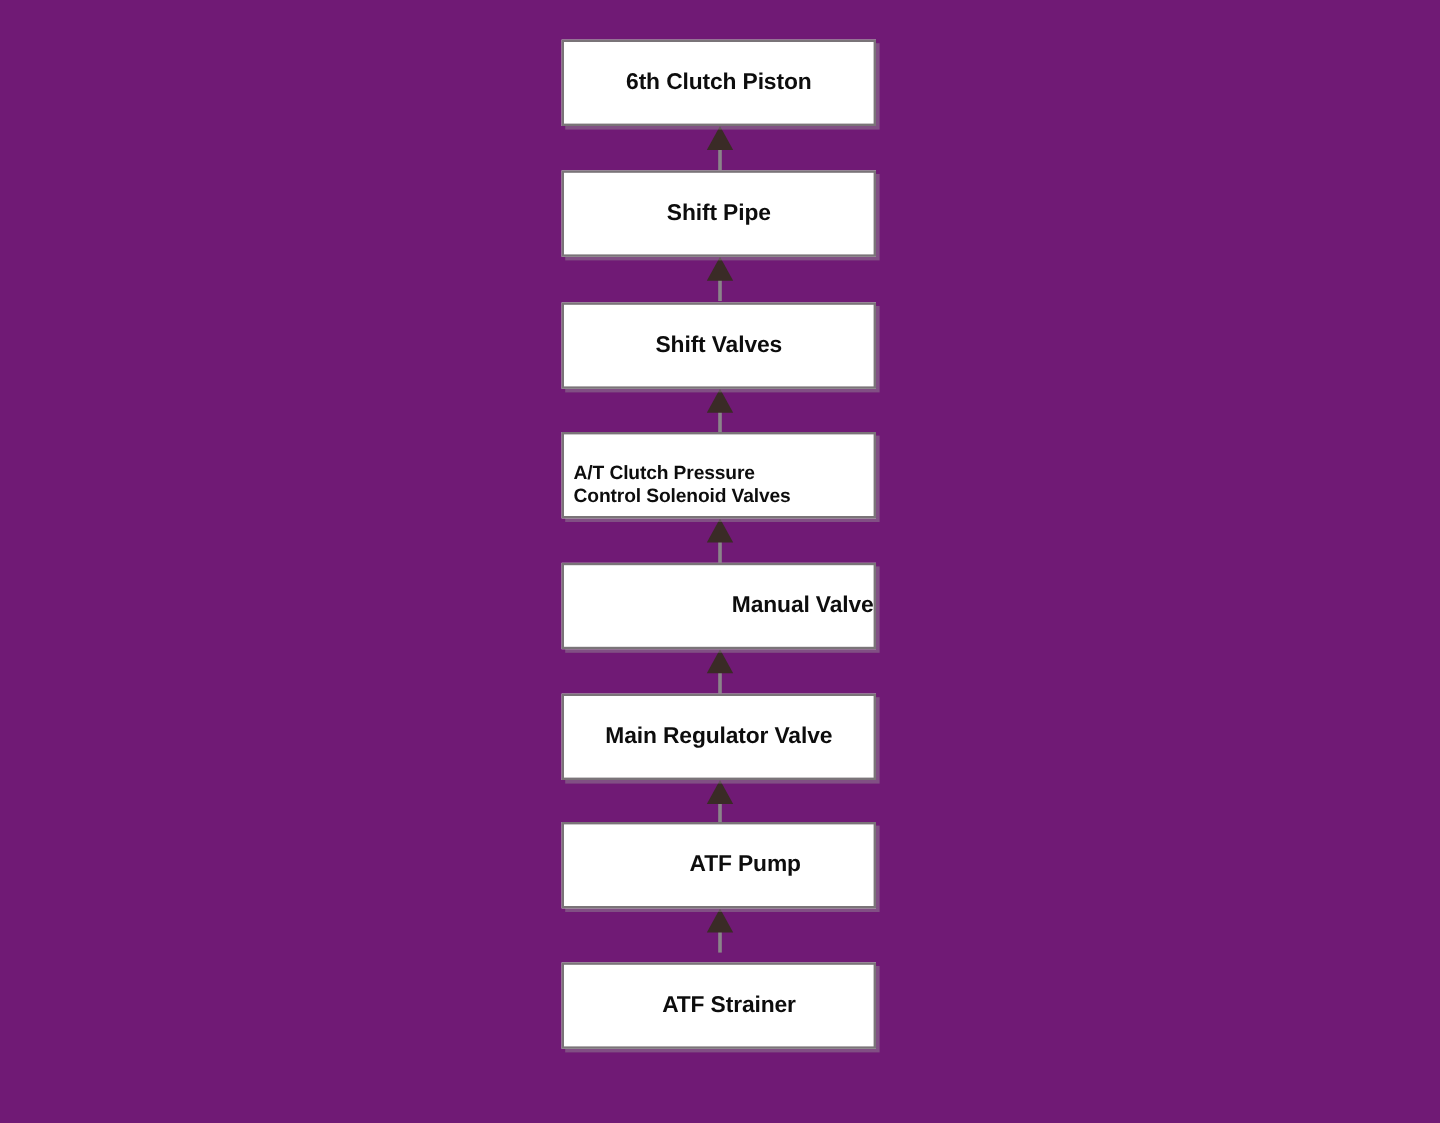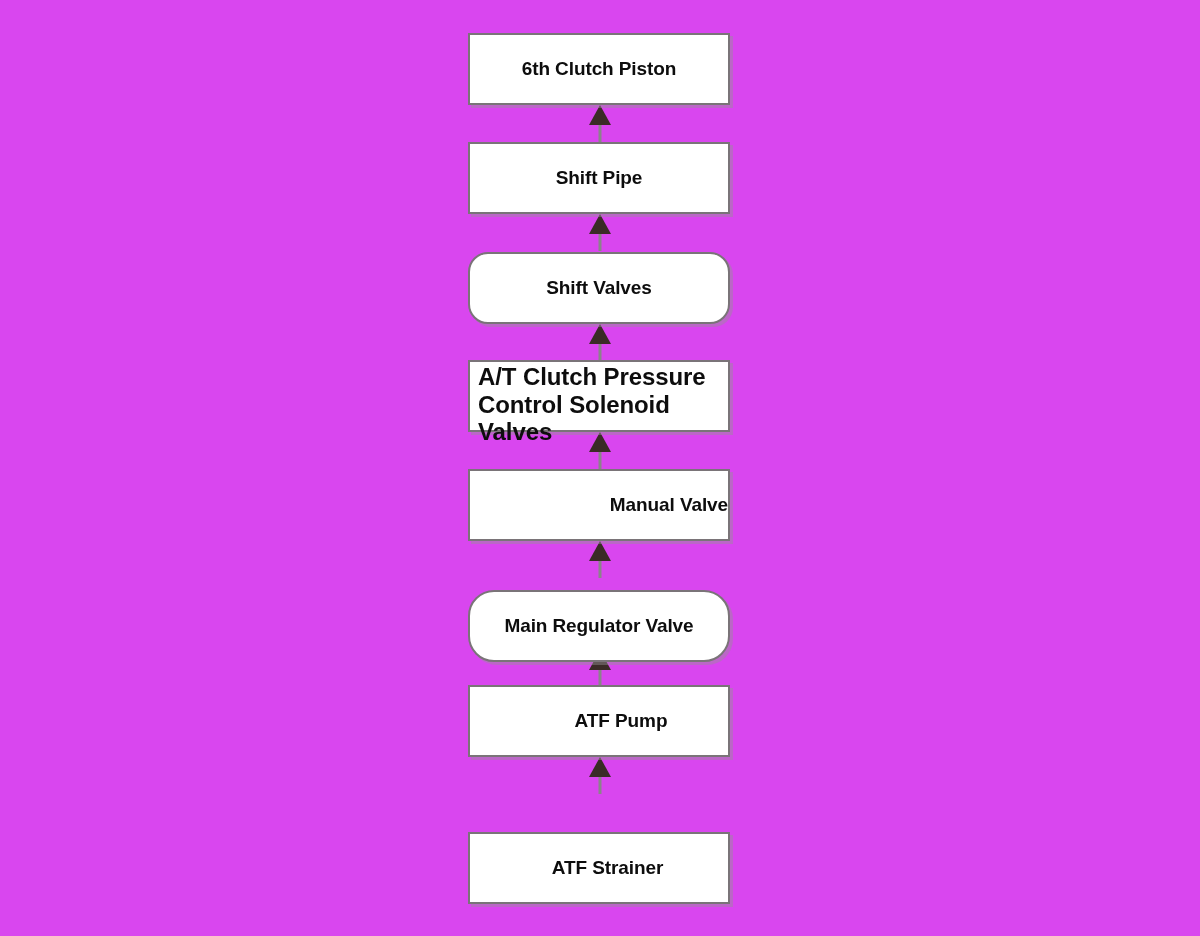--- a/index.html
+++ b/index.html
@@ -12,21 +12,21 @@
     width: 1200px;
     height: 936px;
     font-family: "Liberation Sans", sans-serif;
     -webkit-font-smoothing: antialiased;
   }
 
   #diagram-canvas {
     position: relative;
     width: 1200px;
     height: 936px;
-    background: #d946ef;
+    background: #701a75;
     overflow: hidden;
   }
 
   .flow-node {
     position: absolute;
     left: 468px;
     width: 262px;
     height: 72px;
     box-sizing: border-box;
     background: #ffffff;
@@ -49,21 +49,21 @@
     letter-spacing: -0.1px;
     white-space: pre-line;
   }
 
   
   .flow-node.node-multiline {
     justify-content: flex-start;
   }
   .flow-node.node-multiline .node-label {
     text-align: left;
-    font-size: 24px;
+    font-size: 16px;
     line-height: 1.16;
     padding-left: 8px;
     margin-top: 17px;
   }
 
   .flow-arrow {
     position: absolute;
     left: 589px;
     width: 22px;
     height: 37px;
@@ -95,21 +95,21 @@
     <span class="node-label">Shift Pipe</span>
   </div>
 
   <div class="flow-arrow" style="top:214px;">
     <svg viewBox="0 0 22 37" xmlns="http://www.w3.org/2000/svg" aria-hidden="true">
       <rect x="9.5" y="18" width="3" height="19" fill="#8a8489"></rect>
       <polygon points="11,0 22,20 0,20" fill="#3A2B26"></polygon>
     </svg>
   </div>
 
-  <div class="flow-node" style="top:252px;border-radius:20px;">
+  <div class="flow-node" style="top:252px;">
     <span class="node-label">Shift Valves</span>
   </div>
 
   <div class="flow-arrow" style="top:324px;">
     <svg viewBox="0 0 22 37" xmlns="http://www.w3.org/2000/svg" aria-hidden="true">
       <rect x="9.5" y="18" width="3" height="19" fill="#8a8489"></rect>
       <polygon points="11,0 22,20 0,20" fill="#3A2B26"></polygon>
     </svg>
   </div>
 
@@ -129,21 +129,21 @@
     <span class="node-label">Manual Valve</span>
   </div>
 
   <div class="flow-arrow" style="top:541px;">
     <svg viewBox="0 0 22 37" xmlns="http://www.w3.org/2000/svg" aria-hidden="true">
       <rect x="9.5" y="18" width="3" height="19" fill="#8a8489"></rect>
       <polygon points="11,0 22,20 0,20" fill="#3A2B26"></polygon>
     </svg>
   </div>
 
-  <div class="flow-node" style="top:590px;border-radius:26px;">
+  <div class="flow-node" style="top:578px;">
     <span class="node-label">Main Regulator Valve</span>
   </div>
 
   <div class="flow-arrow" style="top:650px;">
     <svg viewBox="0 0 22 37" xmlns="http://www.w3.org/2000/svg" aria-hidden="true">
       <rect x="9.5" y="18" width="3" height="19" fill="#8a8489"></rect>
       <polygon points="11,0 22,20 0,20" fill="#3A2B26"></polygon>
     </svg>
   </div>
 
@@ -151,17 +151,17 @@
     <span class="node-label">ATF Pump</span>
   </div>
 
   <div class="flow-arrow" style="top:757px;">
     <svg viewBox="0 0 22 37" xmlns="http://www.w3.org/2000/svg" aria-hidden="true">
       <rect x="9.5" y="18" width="3" height="19" fill="#8a8489"></rect>
       <polygon points="11,0 22,20 0,20" fill="#3A2B26"></polygon>
     </svg>
   </div>
 
-  <div class="flow-node" style="top:832px;padding-left:17px;">
+  <div class="flow-node" style="top:802px;padding-left:17px;">
     <span class="node-label">ATF Strainer</span>
   </div>
 
 </div>
 
 </body></html>

